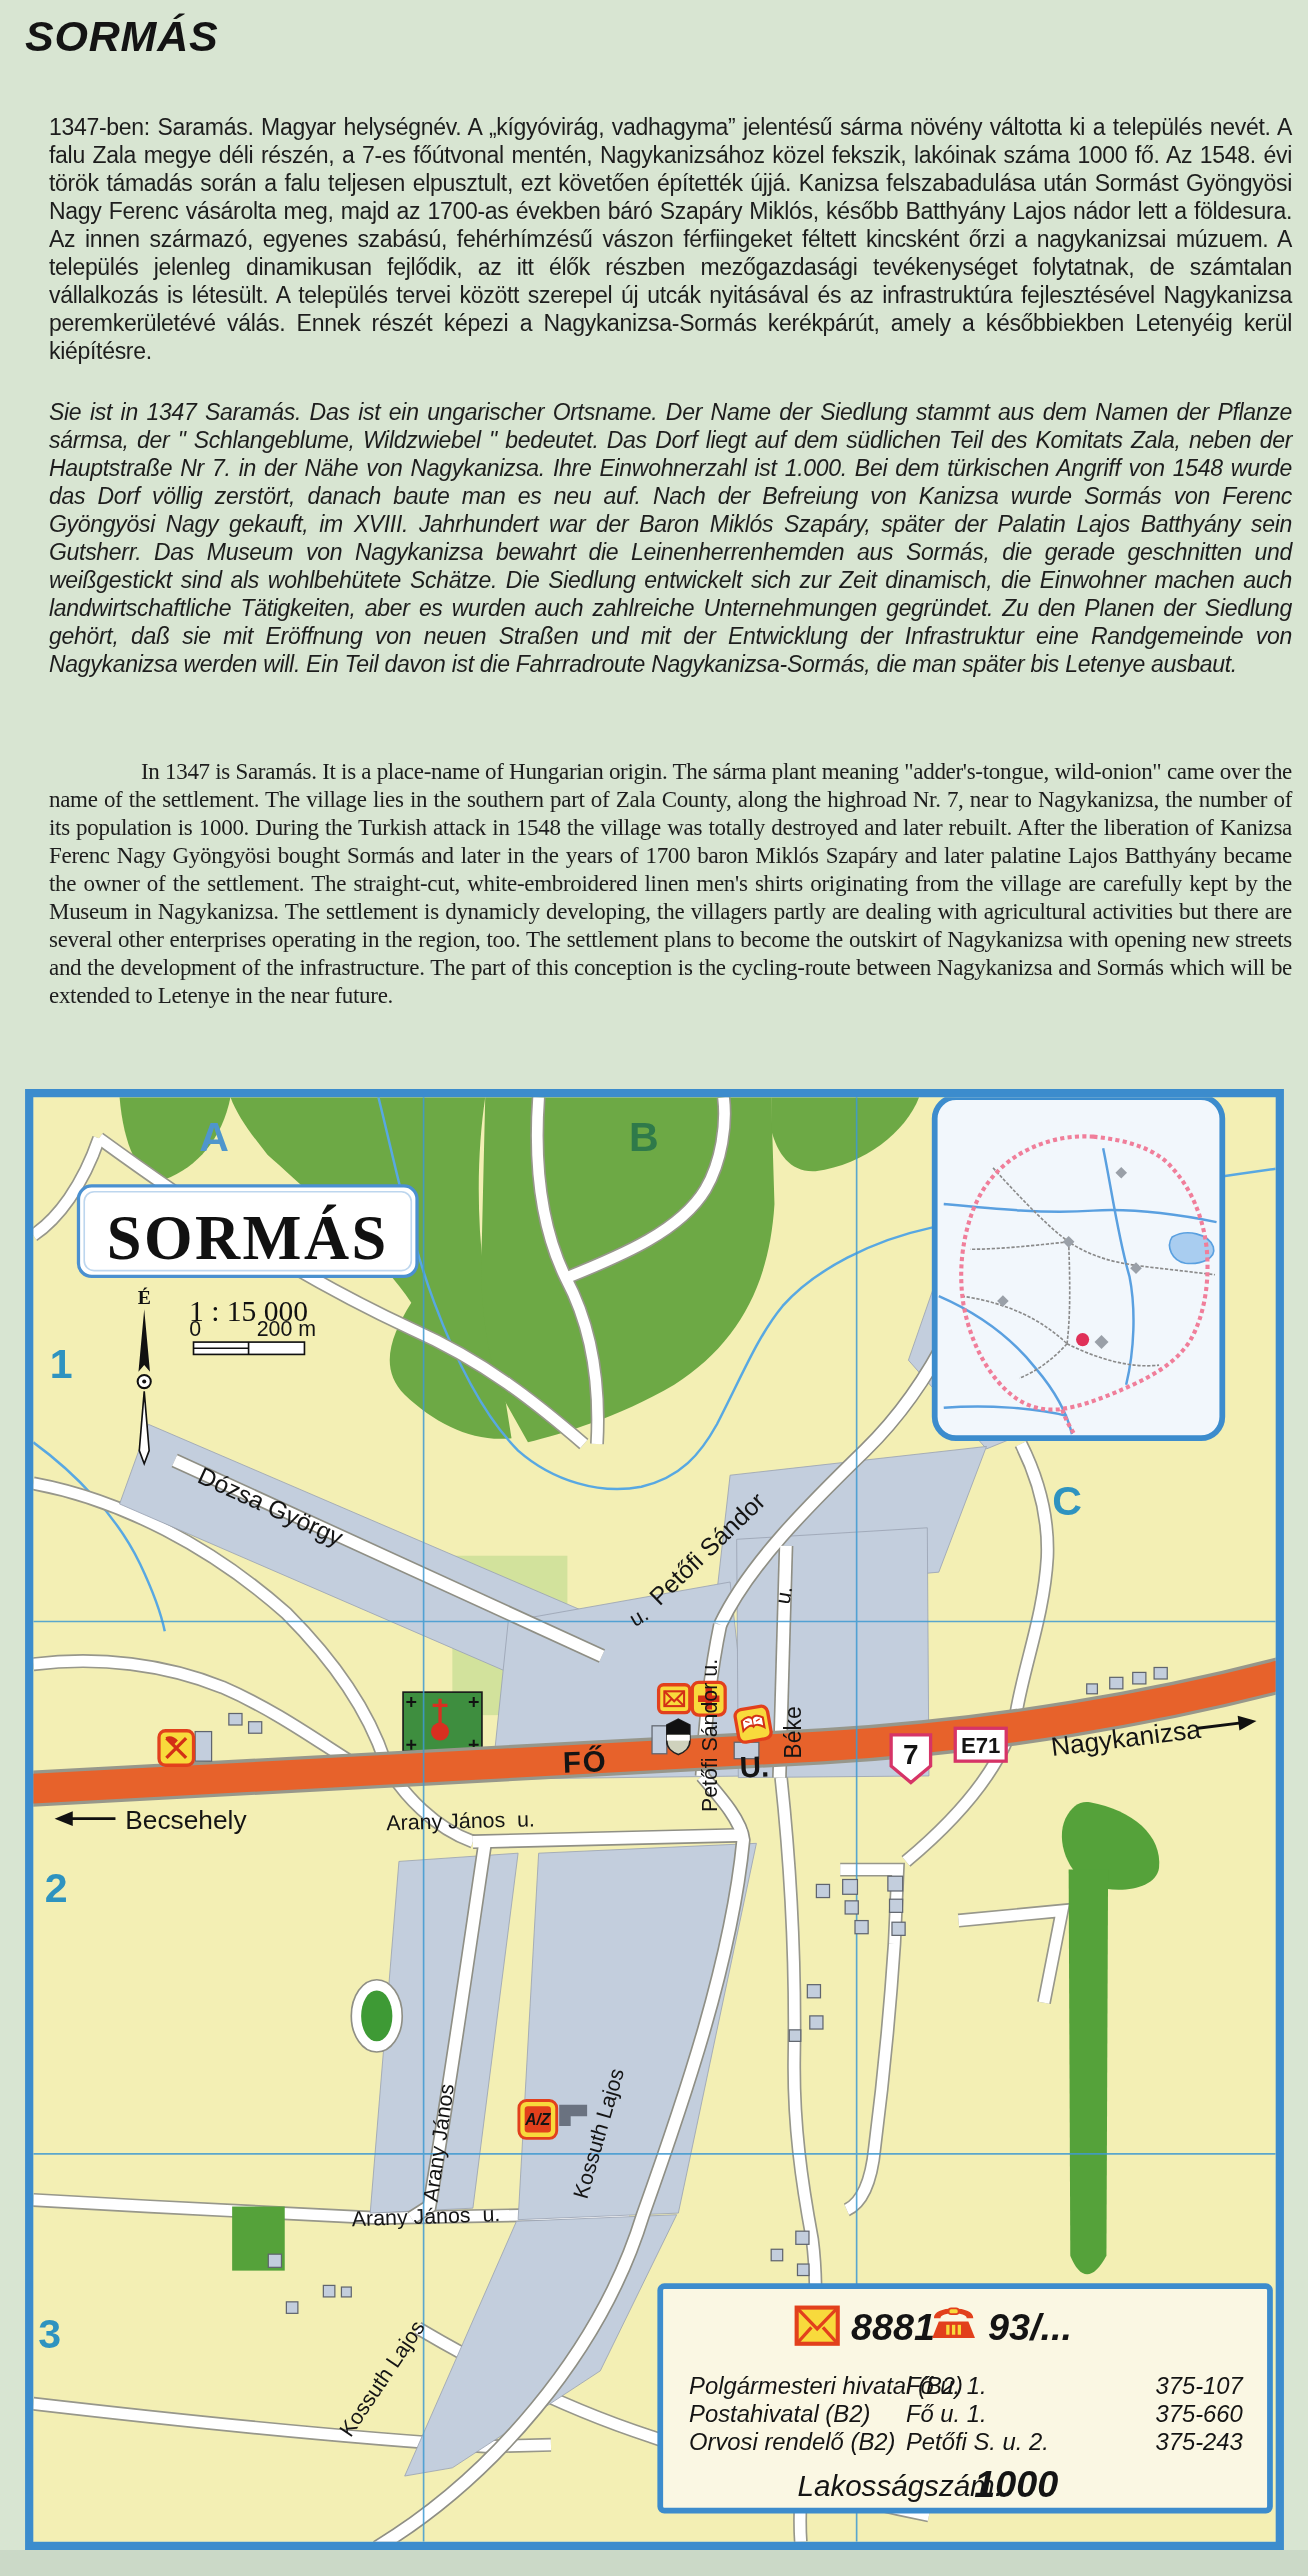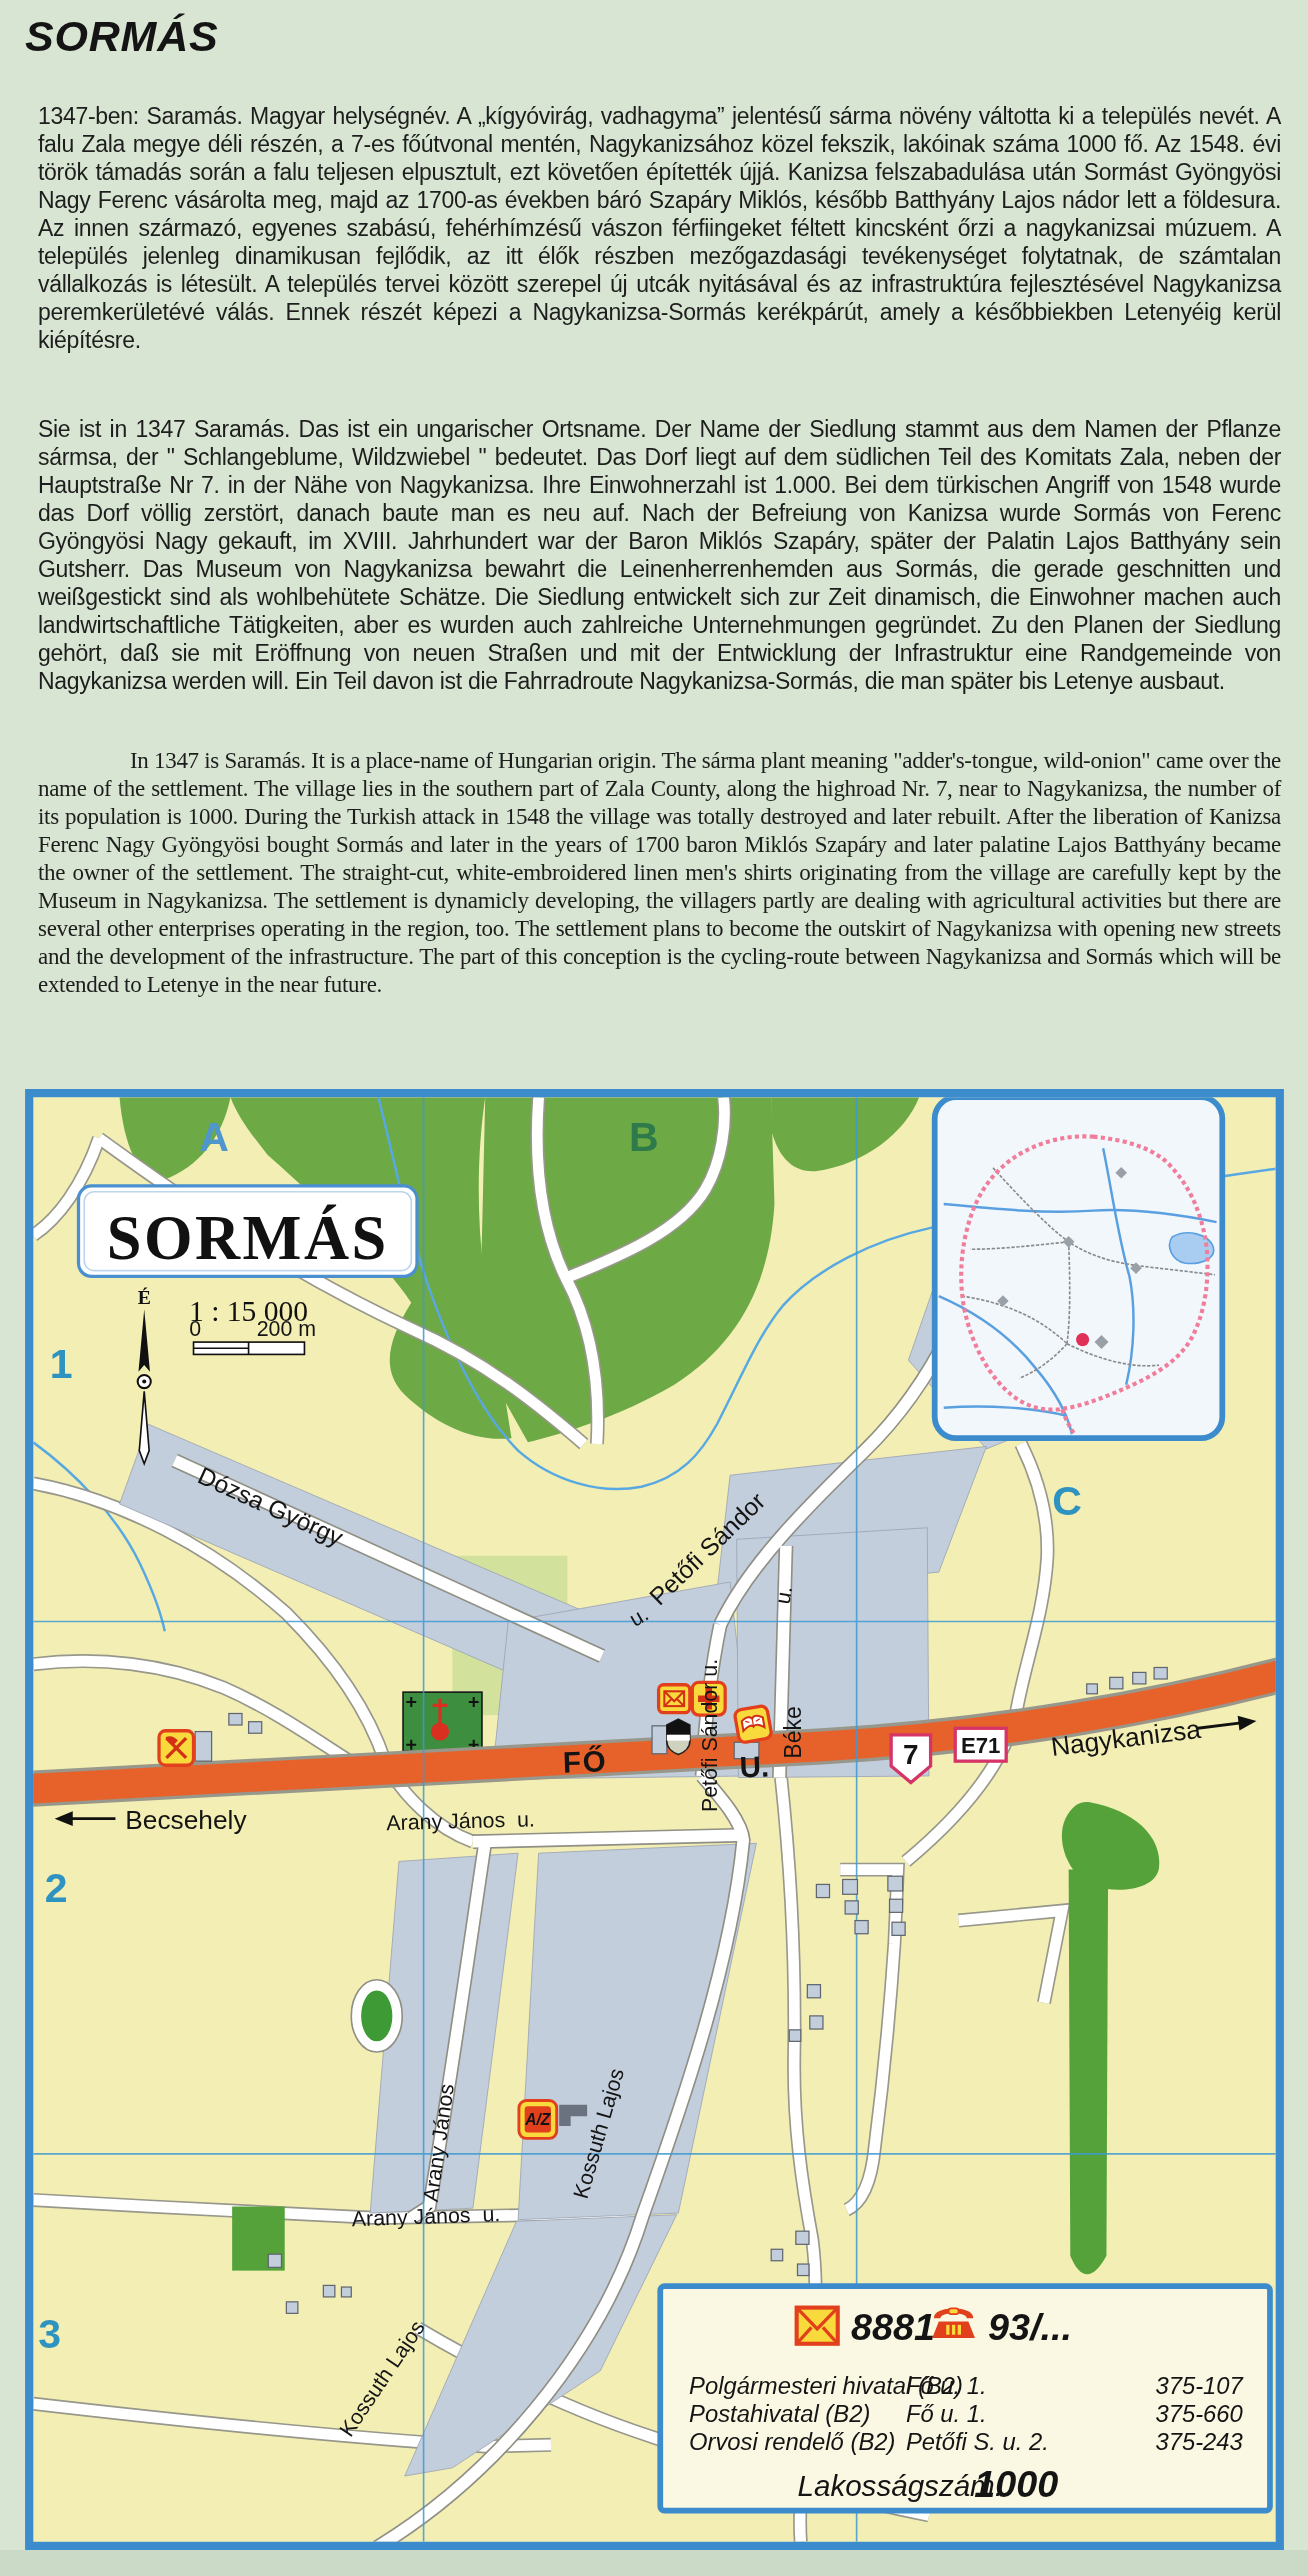--- a/index.html
+++ b/index.html
@@ -1,20 +1,20 @@
 <!DOCTYPE html>
 <html style="font-size:13px"><head>
 <meta charset="utf-8">
 <style>
   html,body{margin:0;padding:0;}
   body{width:1309px;height:2576px;position:relative;background:#d8e5d2;font-family:"Liberation Sans",sans-serif;overflow:hidden;}
   .page-title{position:absolute;left:25px;top:11.5px;font-size:43px;font-weight:bold;font-style:italic;letter-spacing:0.8px;color:#141414;margin:0;}
-  .para{position:absolute;left:33px;width:1243px;font-size:23px;line-height:28px;text-align:justify;color:#1d1d1d;letter-spacing:-0.3px;margin:5px;}
+  .para{position:absolute;left:33px;width:1243px;font-size:23px;line-height:28px;text-align:justify;color:#1d1d1d;letter-spacing:-0.3px;margin:16px;}
   #para-hu{top:97px;}
-  #para-de{top:410px;}
+  #para-de{top:382px;font-style:italic;}
   #para-en{top:742px;text-indent:92px;font-family:Liberation Serif, serif;}
   .map-wrap{position:absolute;left:25px;top:1089px;width:1259px;height:1461px;}
   .map-wrap svg{display:block;}
   .page-bottom{position:absolute;left:0;top:2550px;width:1309px;height:26px;background:#cbd9c7;}
   .t{font-family:"Liberation Sans",sans-serif;fill:#141414;}
   .ts{font-family:"Liberation Serif",serif;fill:#111;}
   .bold{font-weight:bold}
   .it{font-style:italic}
 </style>
 </head>

